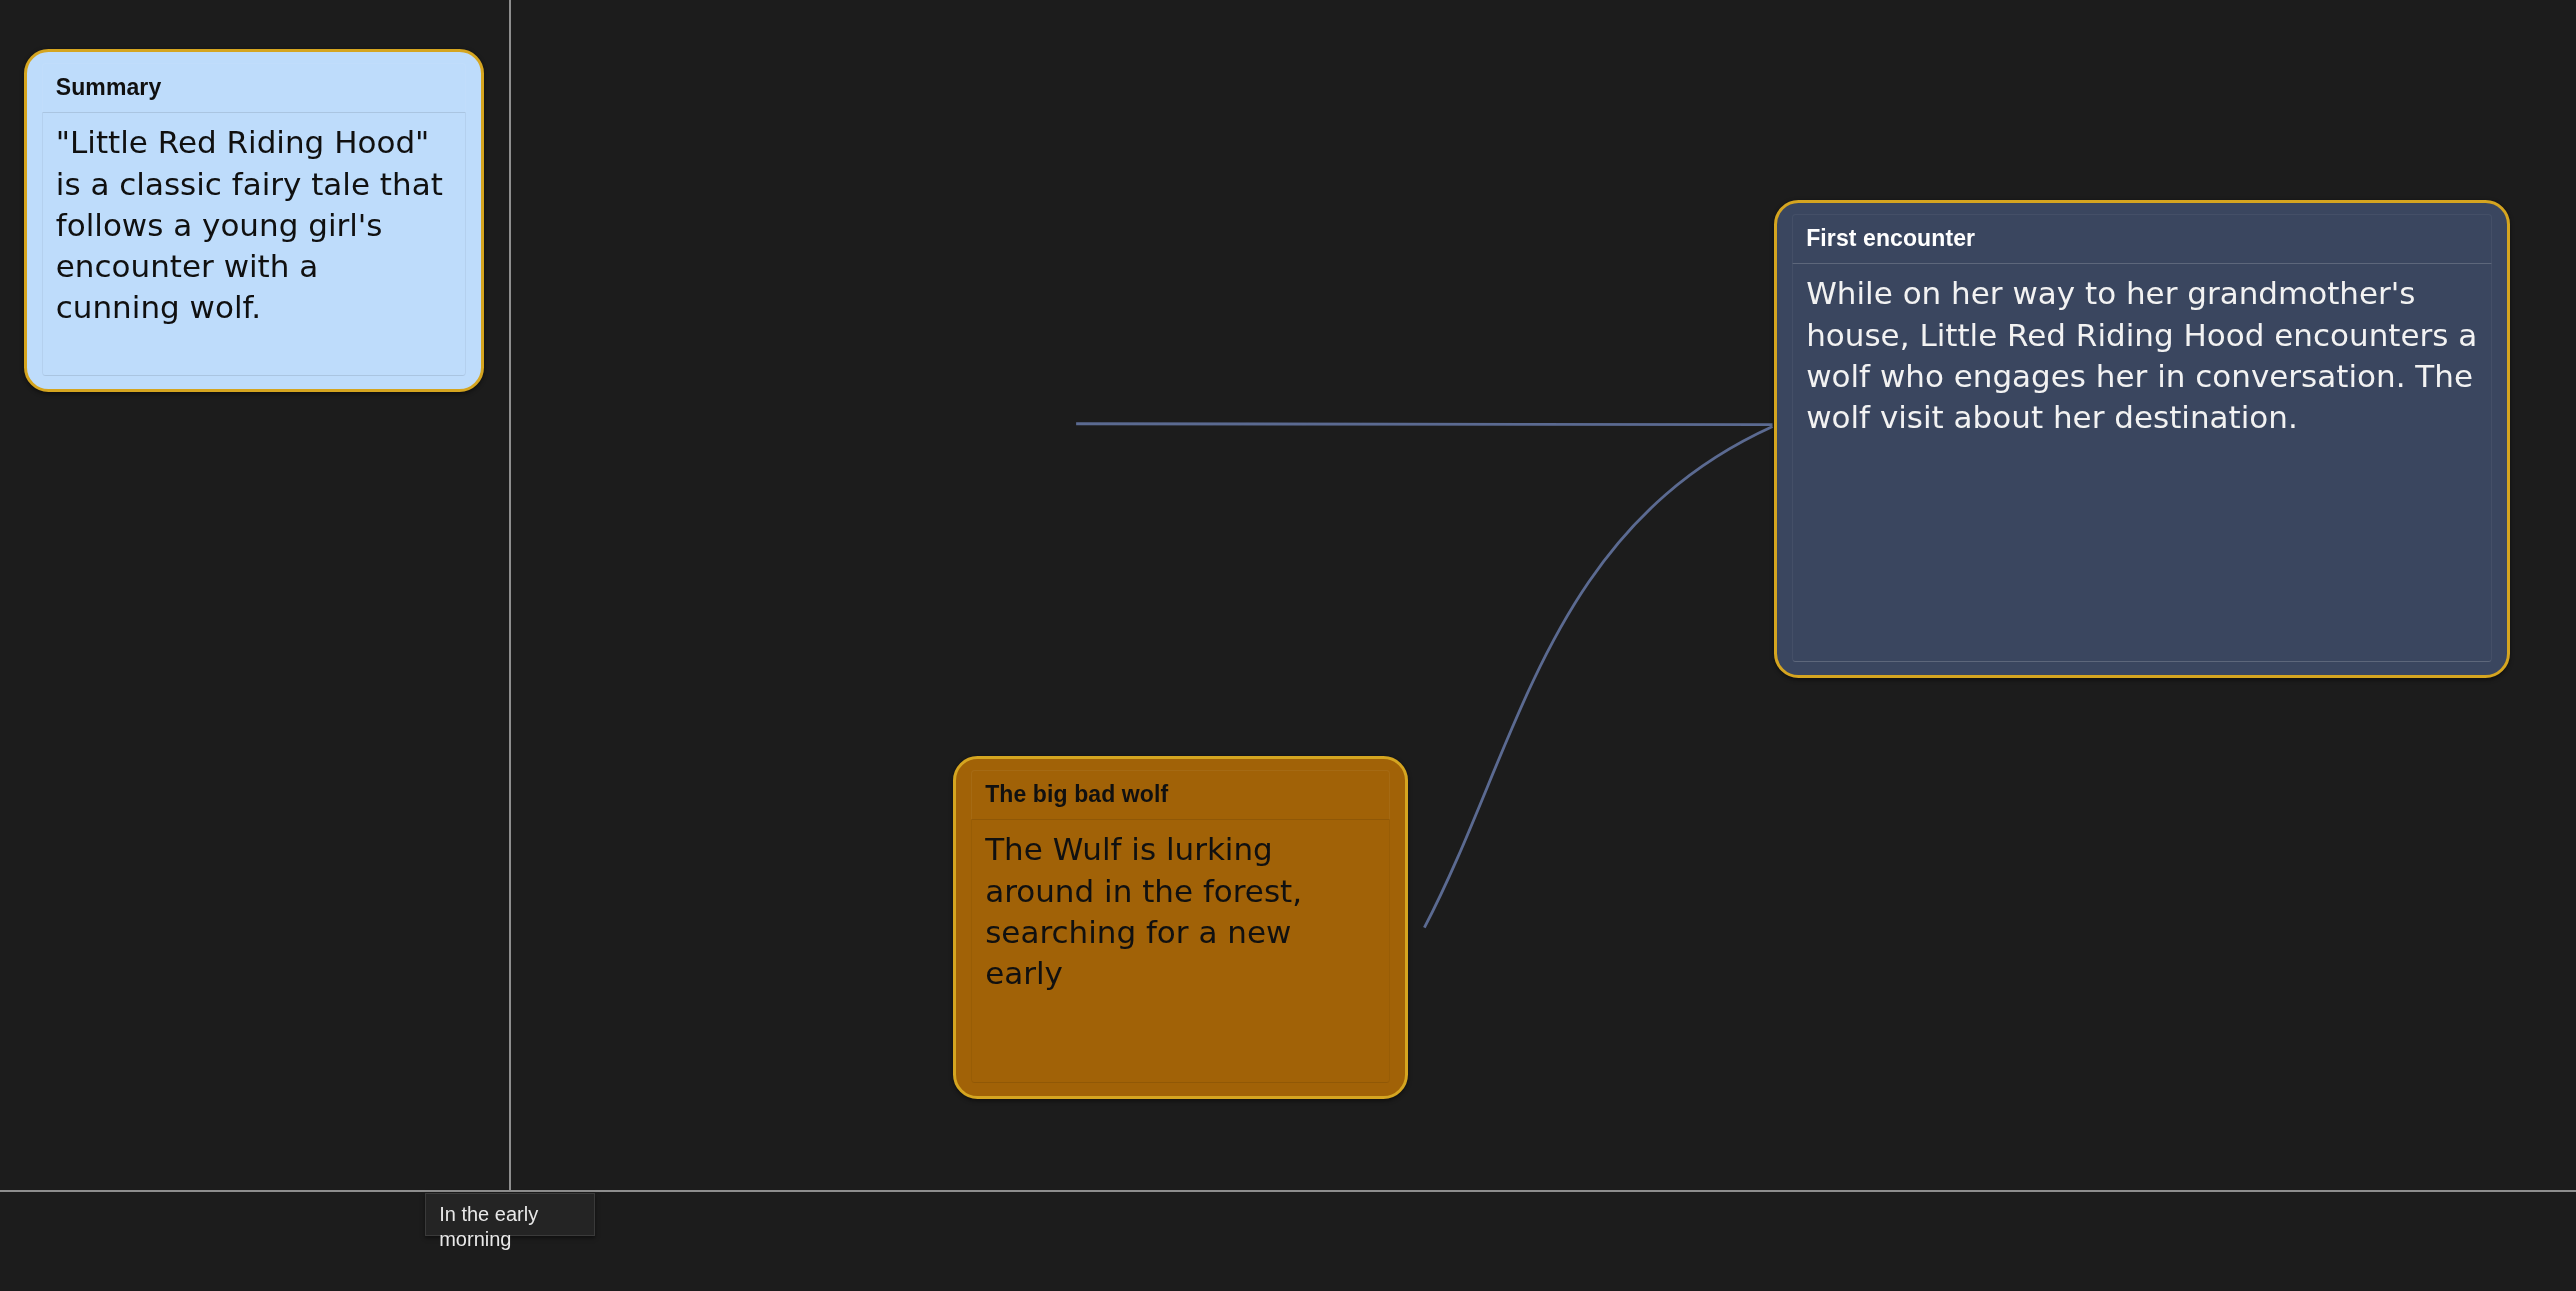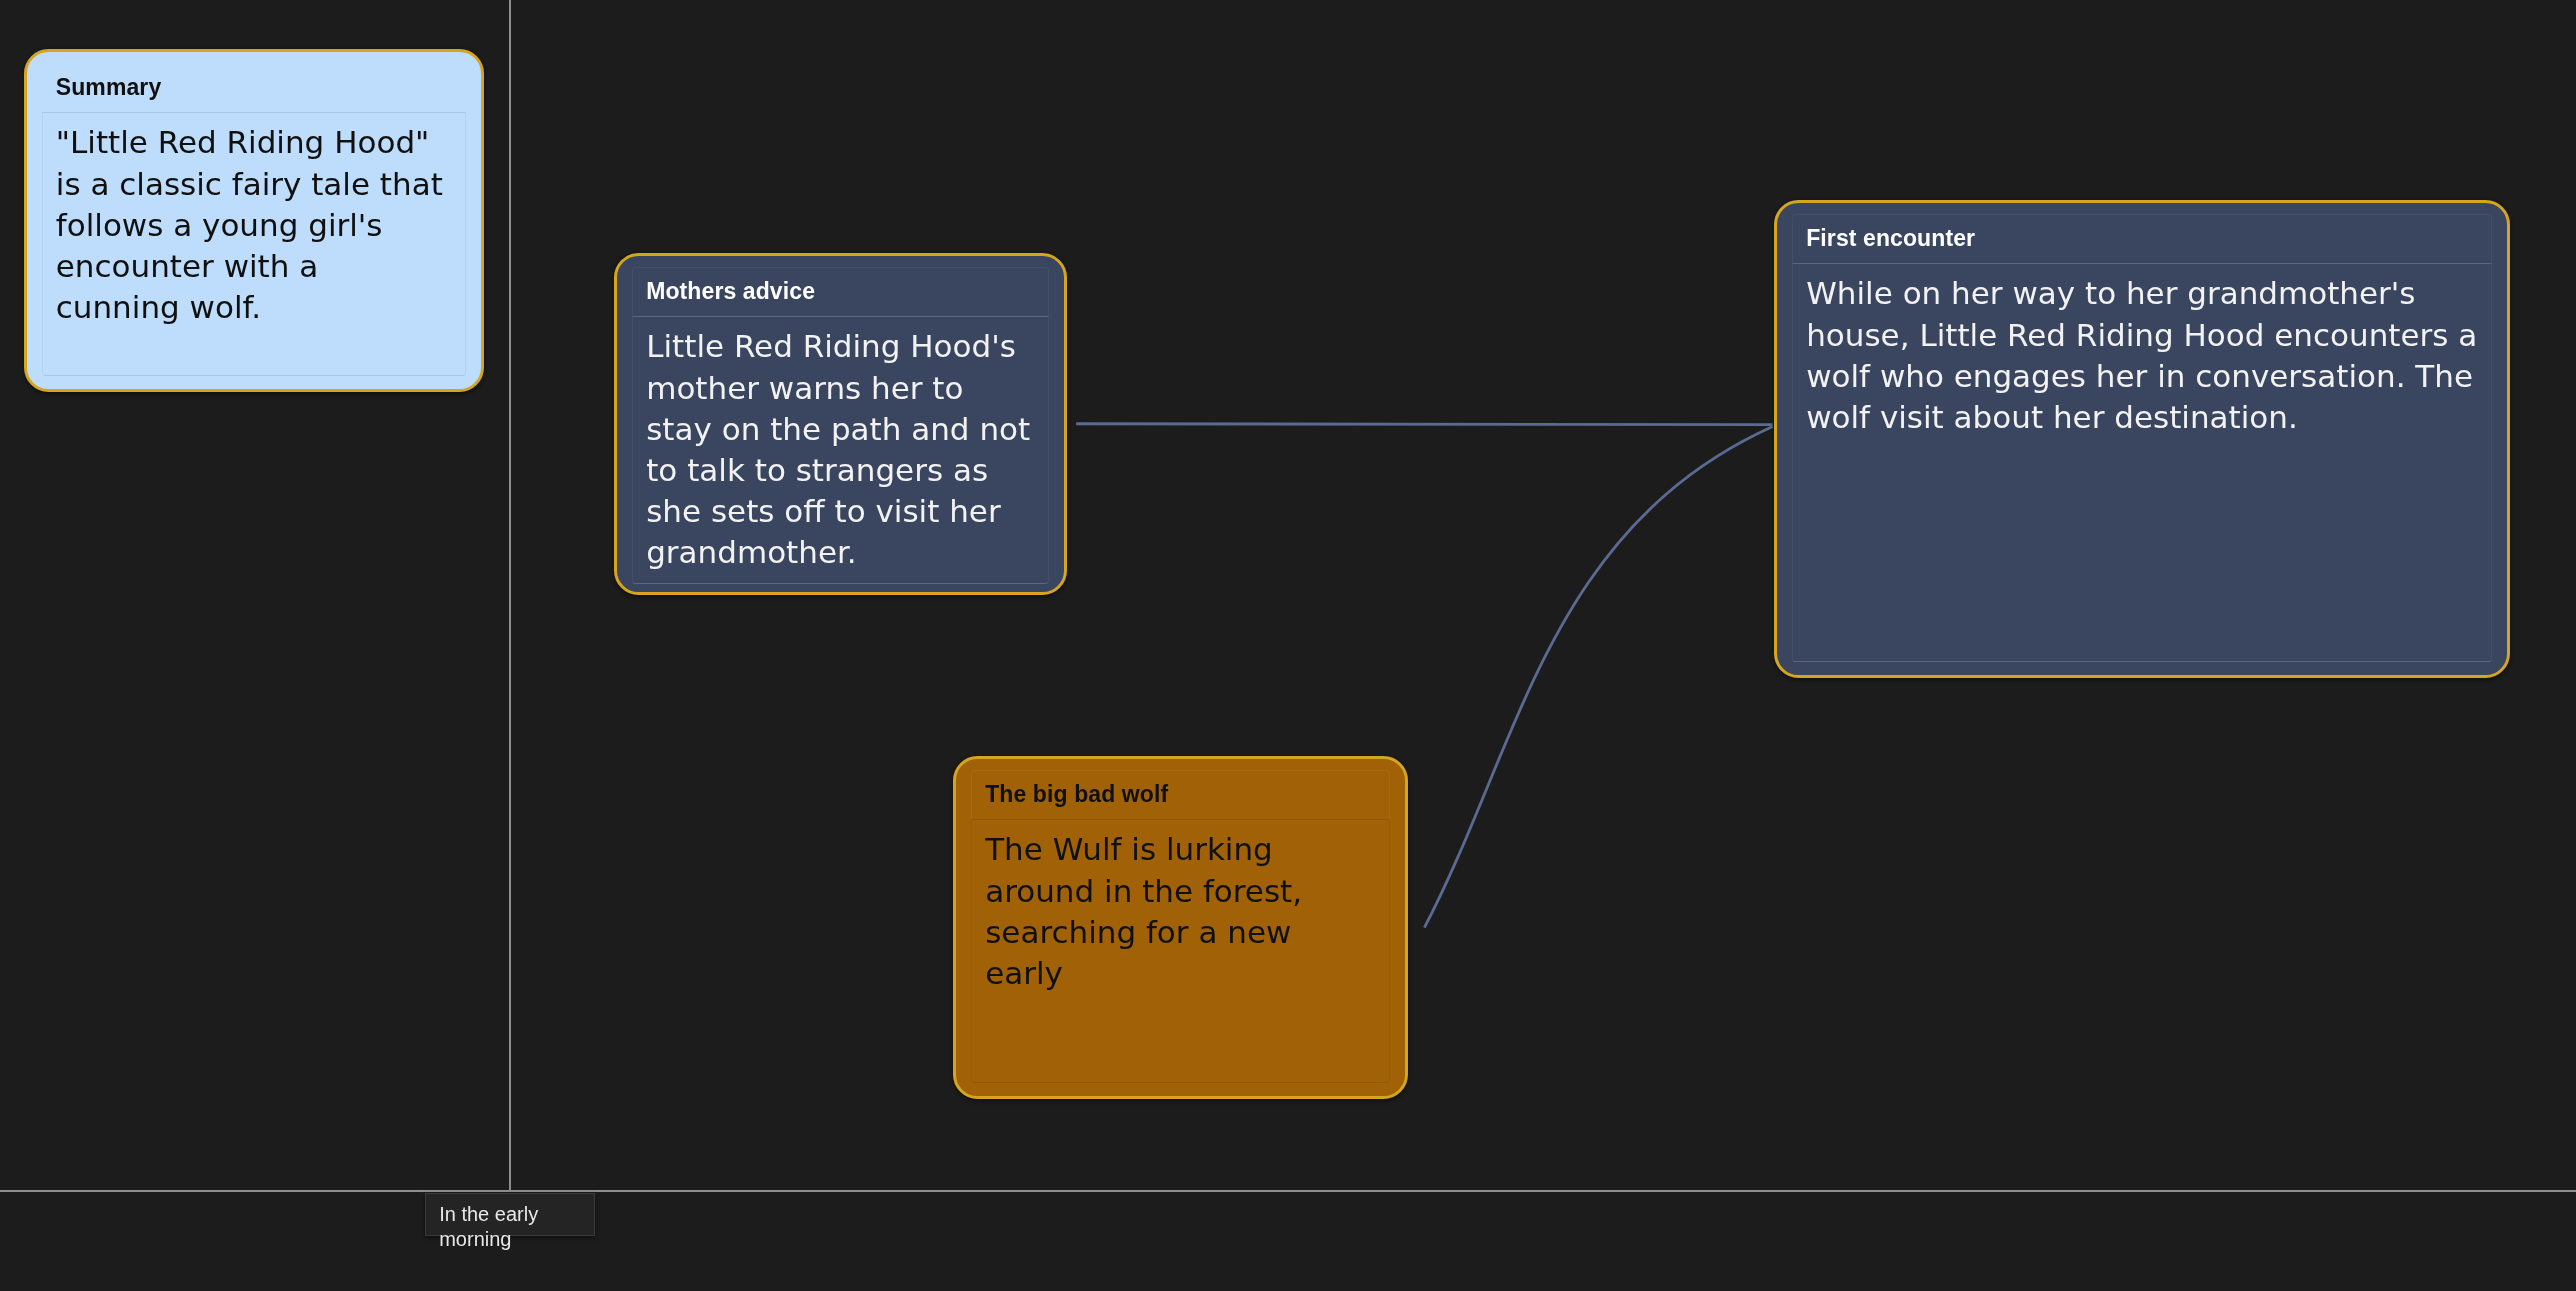--- a/index.html
+++ b/index.html
@@ -135,26 +135,20 @@
     <path d="M 1509 983 C 1610 790 1640 560 1878 452" fill="none" stroke="#5b6a91" stroke-width="3"></path>
   </svg>
 
   <div class="card light" style="left:23.6px; top:49px; width:460px; height:343px;">
     <div class="card-inner">
       <div class="card-title">Summary</div>
       <div class="card-body">"Little Red Riding Hood" is a classic fairy tale that follows a young girl's encounter with a cunning wolf.</div>
     </div>
   </div>
 
-  <div class="card dark" style="left:614px; top:253px; width:453px; height:342px;">
-    <div class="card-inner">
-      <div class="card-title">Mothers advice</div>
-      <div class="card-body">Little Red Riding Hood's mother warns her to stay on the path and not to talk to strangers as she sets off to visit her grandmother.</div>
-    </div>
-  </div>
 
   <div class="card dark" style="left:1774px; top:192px; width:736px; height:478px;margin-top:8px;">
     <div class="card-inner">
       <div class="card-title">First encounter</div>
       <div class="card-body">While on her way to her grandmother's house, Little Red Riding Hood encounters a wolf who engages her in conversation. The wolf visit about her destination.</div>
     </div>
   </div>
 
   <div class="card pink" style="left:953px; top:756px; width:455px; height:343px;">
     <div class="card-inner">

